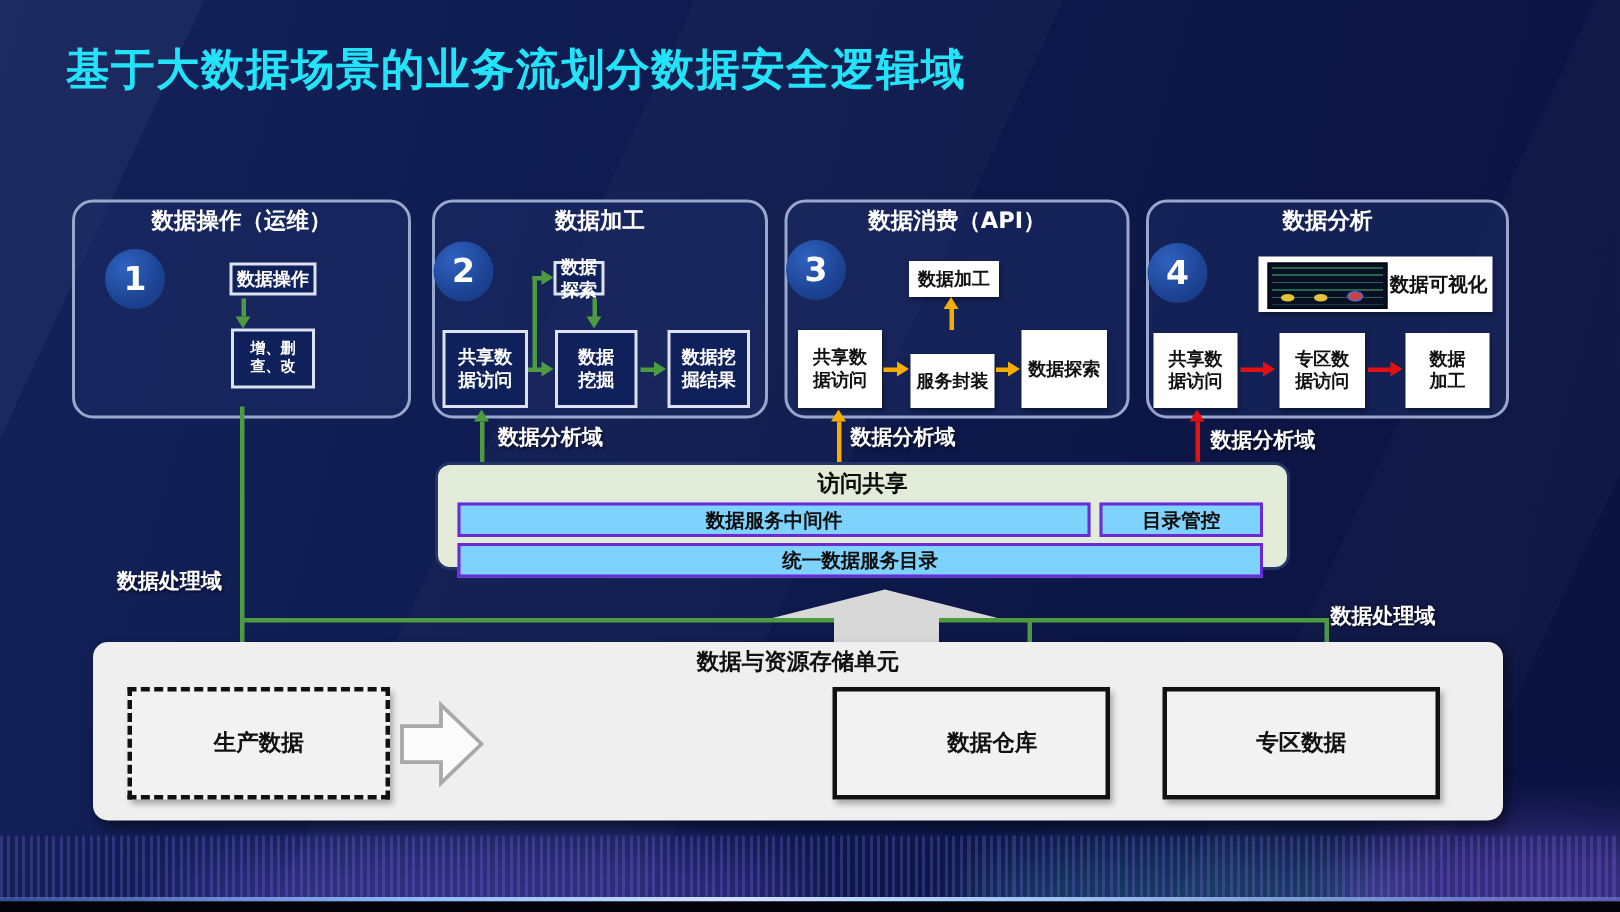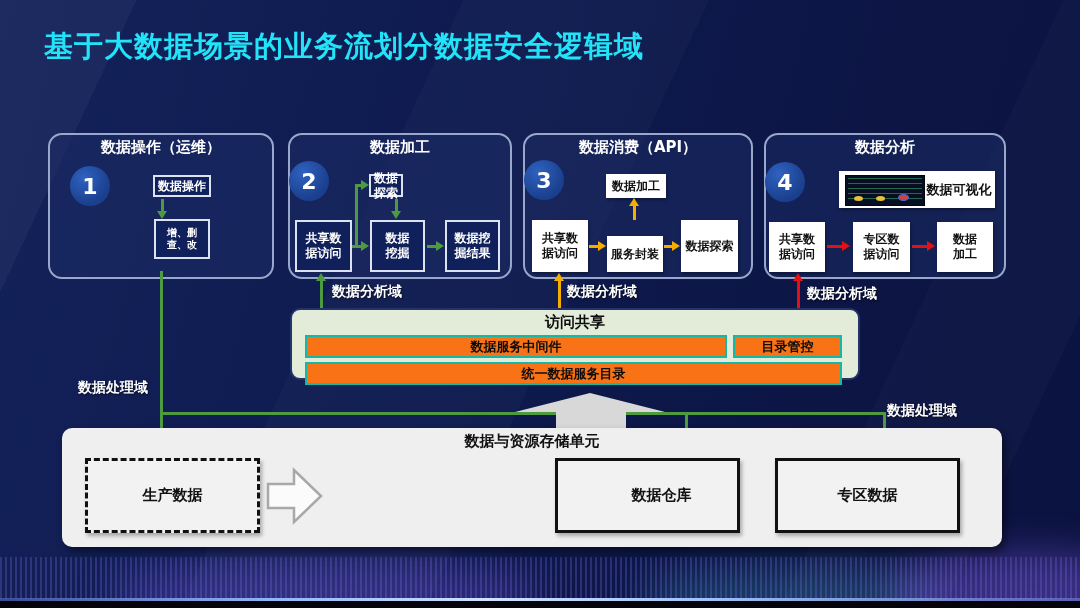--- a/index.html
+++ b/index.html
@@ -19,21 +19,21 @@
   .wbox{position:absolute;background:#ffffff;box-sizing:border-box;color:#111;box-shadow:1px 2px 3px rgba(0,0,0,0.35);
     display:flex;align-items:center;justify-content:center;text-align:center;font-size:12px;font-weight:bold;line-height:1.25;white-space:pre-line;}
   .ln{position:absolute;background:currentColor;}
   .ah{position:absolute;width:0;height:0;}
   .ah-up{border-left:5px solid transparent;border-right:5px solid transparent;border-bottom:8px solid currentColor;}
   .ah-down{border-left:5px solid transparent;border-right:5px solid transparent;border-top:8px solid currentColor;}
   .ah-right{border-top:5px solid transparent;border-bottom:5px solid transparent;border-left:8px solid currentColor;}
   .dlabel{position:absolute;color:#fff;font-size:14px;font-weight:bold;text-shadow:1px 1px 2px rgba(0,0,0,0.6);}
   .share{position:absolute;left:290px;top:308px;width:570px;height:72px;background:#e3ecd8;border:2px solid #223468;border-radius:10px;box-sizing:border-box;}
   .share-title{position:absolute;left:0;right:0;top:3px;text-align:center;color:#0d0d0d;font-size:15px;font-weight:bold;}
-  .sbar{position:absolute;height:23px;background:#f97316;border:2px solid #14b8a6;box-sizing:border-box;color:#0d0d0d;
+  .sbar{position:absolute;height:23px;background:#7dd3fc;border:2px solid #6d28d9;box-sizing:border-box;color:#0d0d0d;
     display:flex;align-items:center;justify-content:center;font-size:13px;font-weight:bold;}
   .store{position:absolute;left:62px;top:428px;width:940px;height:119px;background:#efefef;border-radius:10px;box-shadow:3px 5px 8px rgba(0,0,0,0.45);}
   .store-title{position:absolute;left:0;right:0;top:4px;text-align:center;color:#111;font-size:15px;font-weight:bold;}
   .sbox{position:absolute;top:30px;height:75px;border:3px solid #111;box-sizing:border-box;background:#f2f2f2;color:#111;
     display:flex;align-items:center;justify-content:center;font-size:15px;font-weight:bold;box-shadow:2px 3px 4px rgba(0,0,0,0.3);}
   .dashed{border-style:dashed;}
   .viz{position:absolute;left:839px;top:171px;width:156px;height:37px;background:#fff;box-shadow:1px 2px 3px rgba(0,0,0,0.35);}
   .viz-screen{position:absolute;left:6px;top:4px;width:78px;height:29px;background:#071022;border:1px solid #03060e;overflow:hidden;}
   .viz-rows{position:absolute;inset:2px;background:repeating-linear-gradient(180deg,rgba(90,255,160,0.45) 0 1px,transparent 1px 5px);opacity:0.8;}
   .viz-dot{position:absolute;bottom:4px;width:9px;height:5px;border-radius:50%;}

